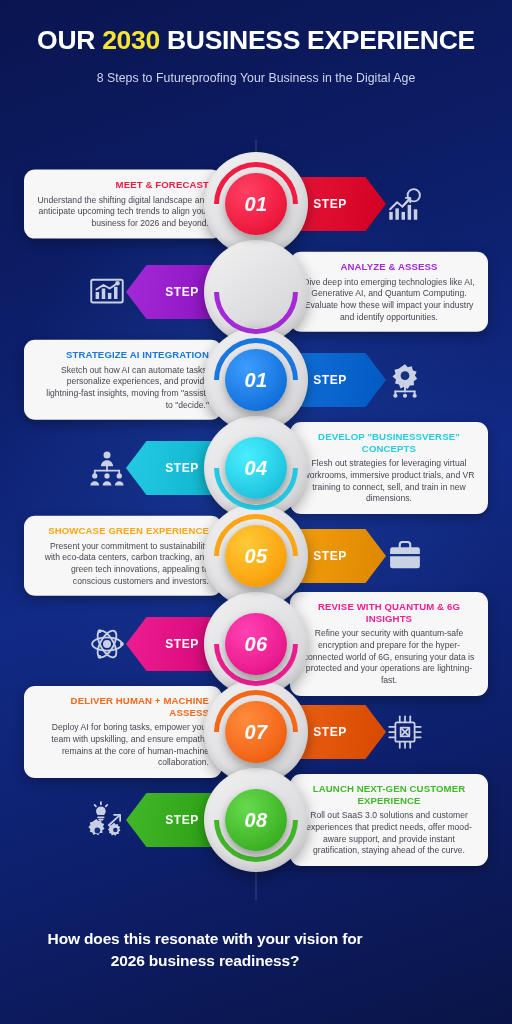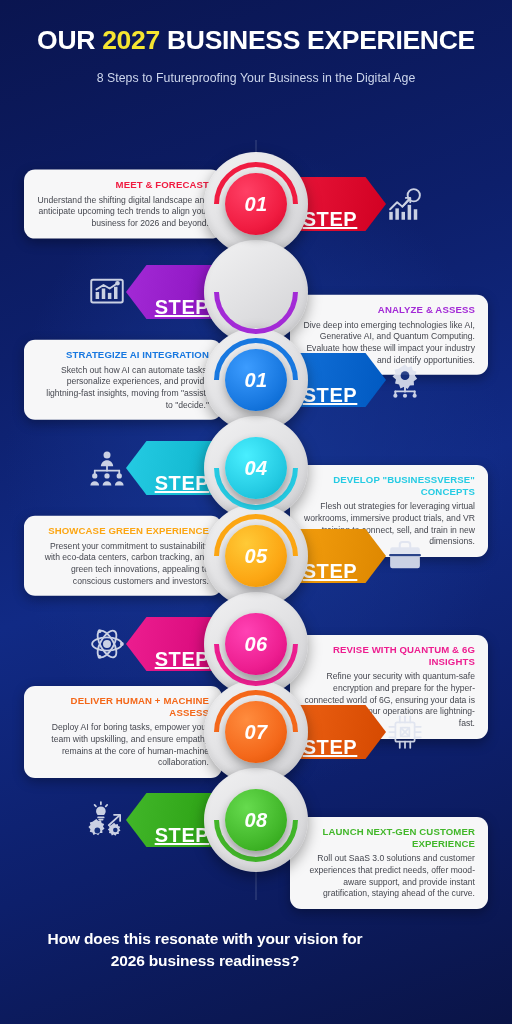--- a/index.html
+++ b/index.html
@@ -51,41 +51,41 @@
     position:absolute; left:50%; top:50%; width:62px; height:62px;
     transform:translate(-50%,-50%); border-radius:50%;
     display:flex; align-items:center; justify-content:center;
     color:#fff; font-size:20px; font-weight:bold; letter-spacing:0.3px;
     box-shadow:0 4px 9px rgba(0,0,0,0.30); z-index:6;font-style:italic;
   }
 
   
   .tag {
     position:absolute; top:50%; transform:translateY(-50%);
-    width:128px; height:54px; display:flex; align-items:flex-end;
-    color:#fff; font-size:20px; font-weight:bold; letter-spacing:0.6px;
-    z-index:3; filter:drop-shadow(0 4px 7px rgba(0,0,0,0.32));text-decoration:underline;
+    width:128px; height:54px; display:flex; align-items:center;
+    color:#fff; font-size:12px; font-weight:bold; letter-spacing:0.6px;
+    z-index:3; filter:drop-shadow(0 4px 7px rgba(0,0,0,0.32));
   }
   .tag.right {
     left:258px; justify-content:center; padding-left:16px;
     clip-path:polygon(0 0, 84% 0, 100% 50%, 84% 100%, 0 100%);
   }
   .tag.left {
     right:258px; justify-content:center; padding-right:16px;
     clip-path:polygon(16% 0, 100% 0, 100% 100%, 16% 100%, 0 50%);
   }
 
   
   .card {
     position:absolute; top:50%; transform:translateY(-50%);
     width:198px; background:#f7f7f8; border-radius:11px;
     padding:9px 13px; box-shadow:0 4px 12px rgba(0,0,0,0.30); z-index:2;
   }
   .card.left  { left:24px;  text-align:right; }
-  .card.right { right:24px; text-align:right;margin-top:43px;  }
+  .card.right { right:24px; text-align:center;  }
   .card h3 { font-size:9.6px; font-weight:bold; line-height:1.22;
              letter-spacing:0.12px; margin-bottom:4px; }
   .card p  { font-size:8.6px; line-height:1.36; color:#45474f; }
 
   
   .icon-slot {
     position:absolute; top:50%; transform:translateY(-50%);
     width:42px; height:42px; z-index:2; opacity:0.9;
   }
   .icon-slot.right { left:384px; }
@@ -99,21 +99,21 @@
     letter-spacing:-0.15px;
   }
 </style>
 </head>
 <body>
 
 <div id="infographic">
 
   <div class="header">
     <div class="title">
-      <span>OUR </span><span class="year">2027</span><span> BUSINESS EXPERIENCE</span>
+      <span>OUR </span><span class="year">2030</span><span> BUSINESS EXPERIENCE</span>
     </div>
     <div class="subtitle">8 Steps to Futureproofing Your Business in the Digital Age</div>
   </div>
 
   <div class="spine"></div>
 
   <div id="steps-container">
       <div class="step-row" style="top: 152px;">
         <div class="icon-slot right">
           <svg viewBox="0 0 48 48" fill="none" stroke="#dfe4f0" stroke-width="2.2" stroke-linecap="round" stroke-linejoin="round">

